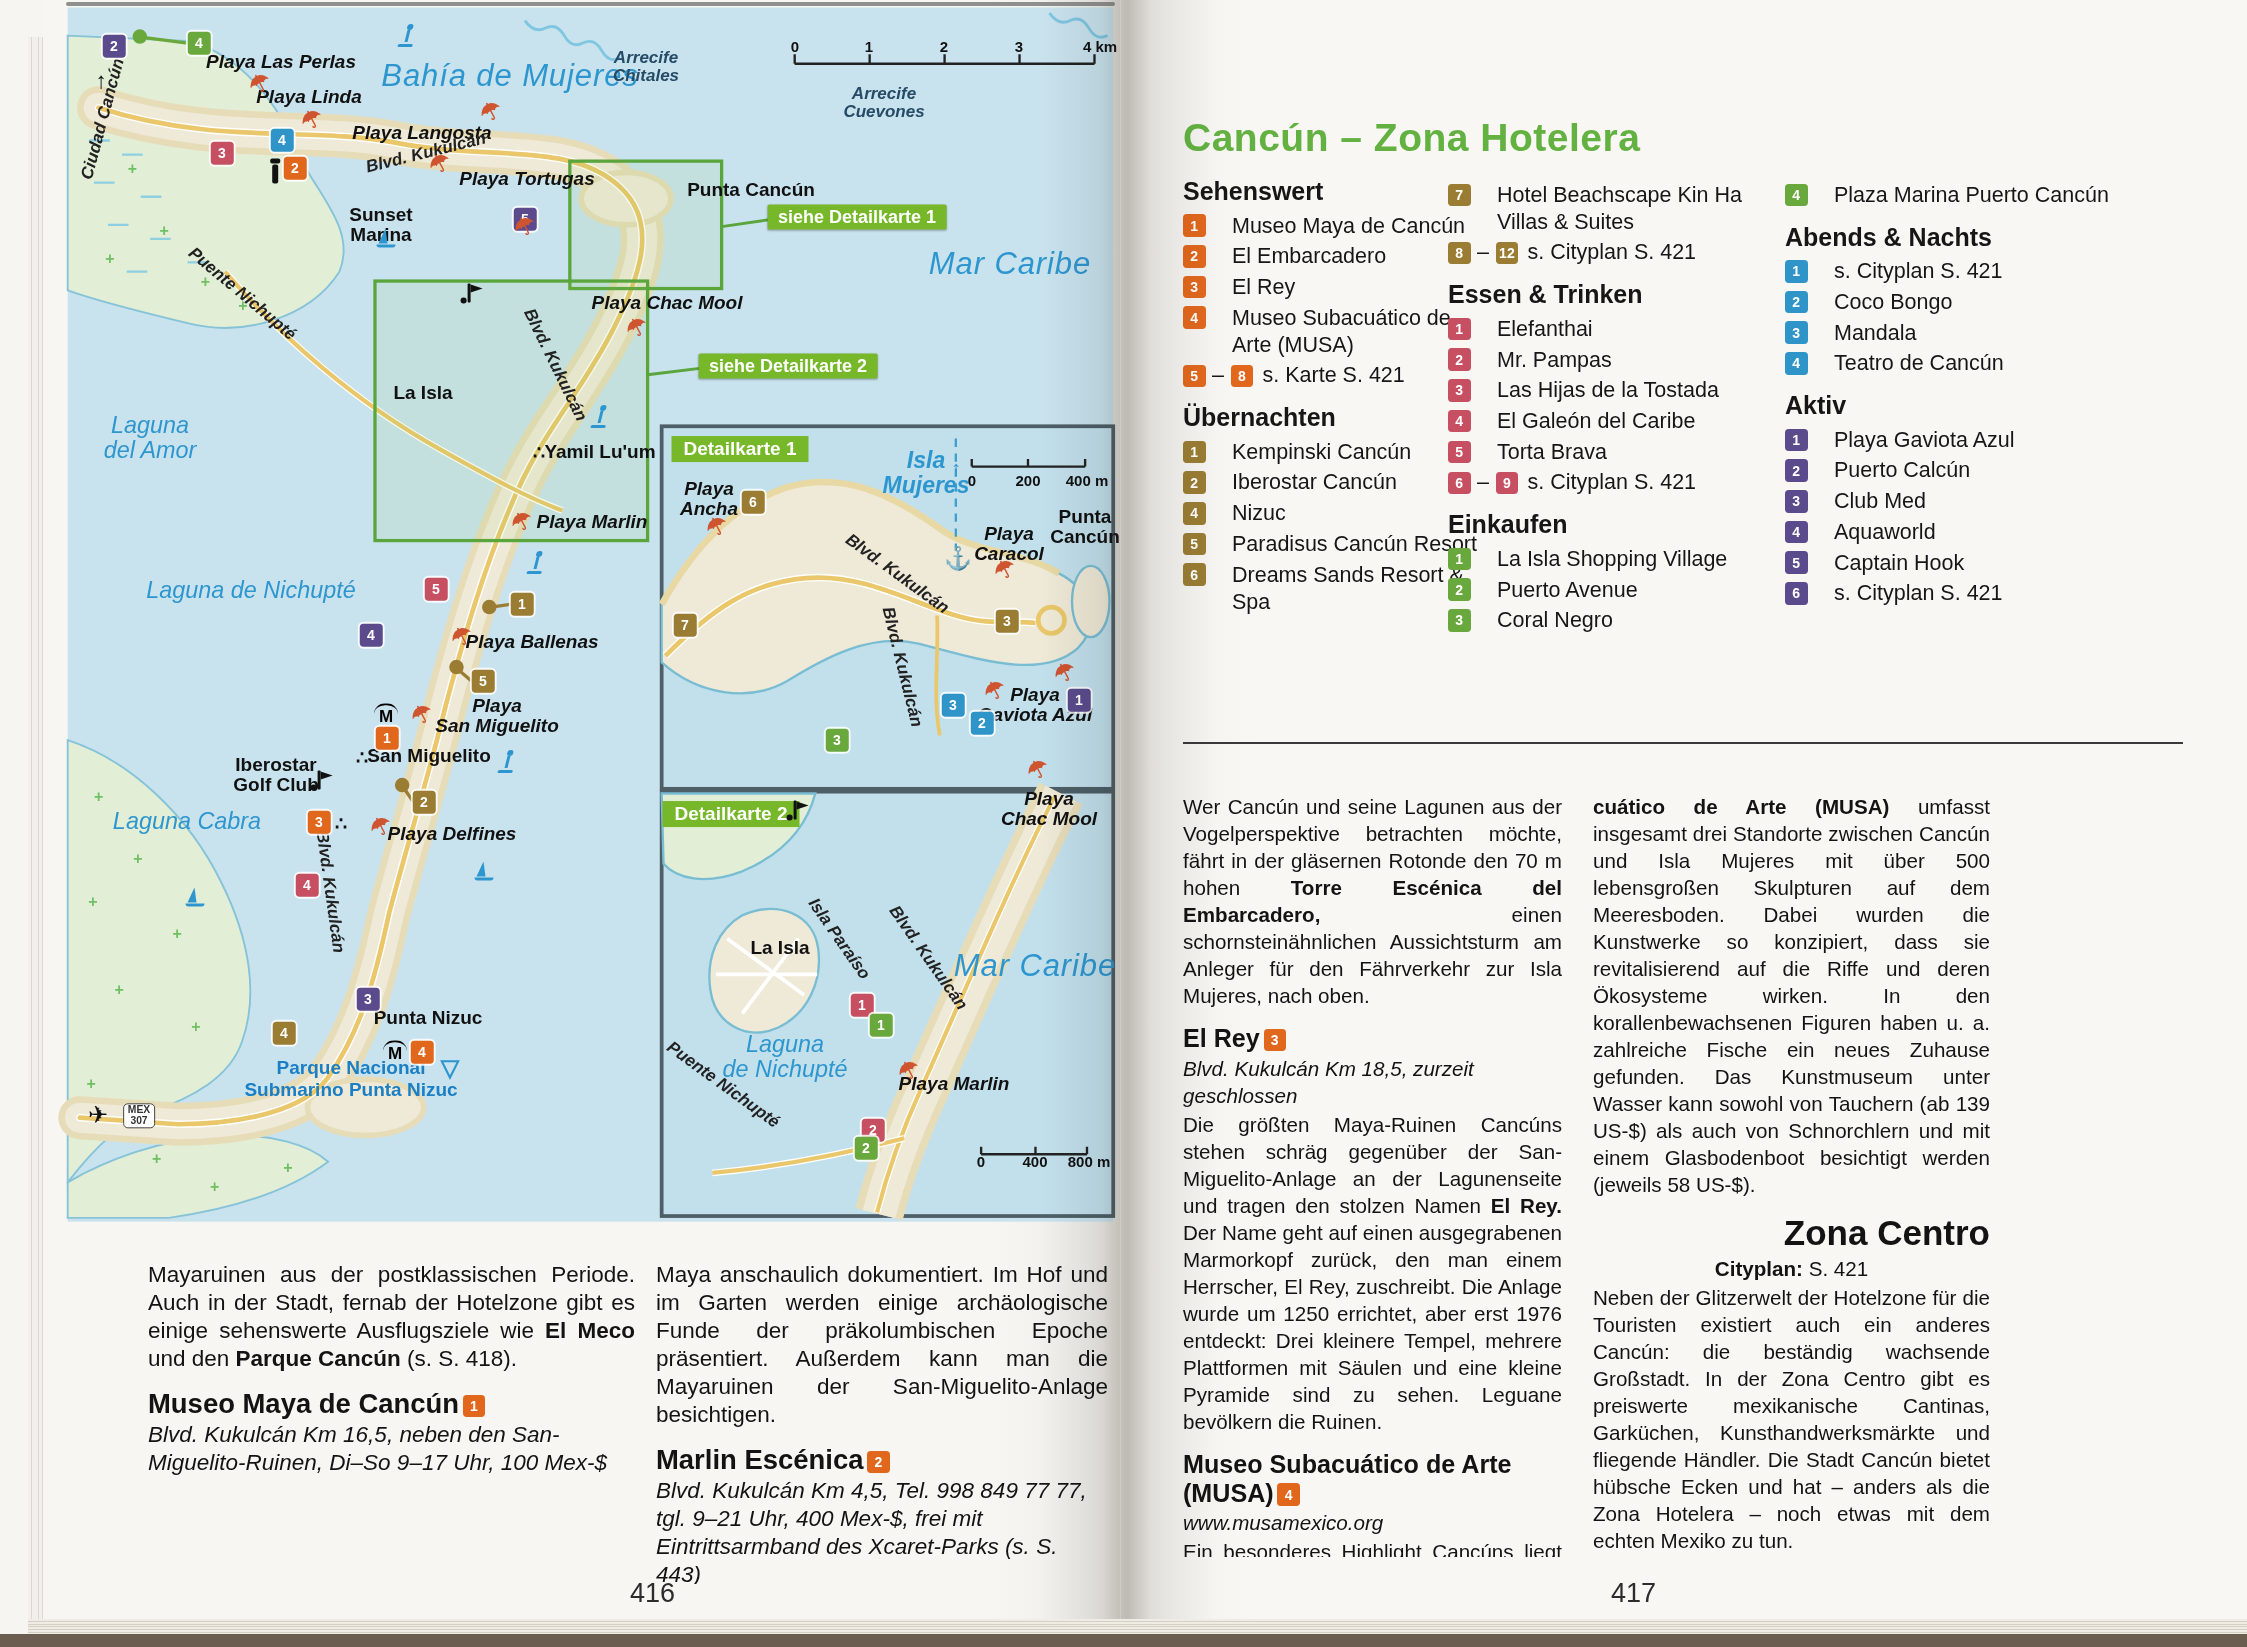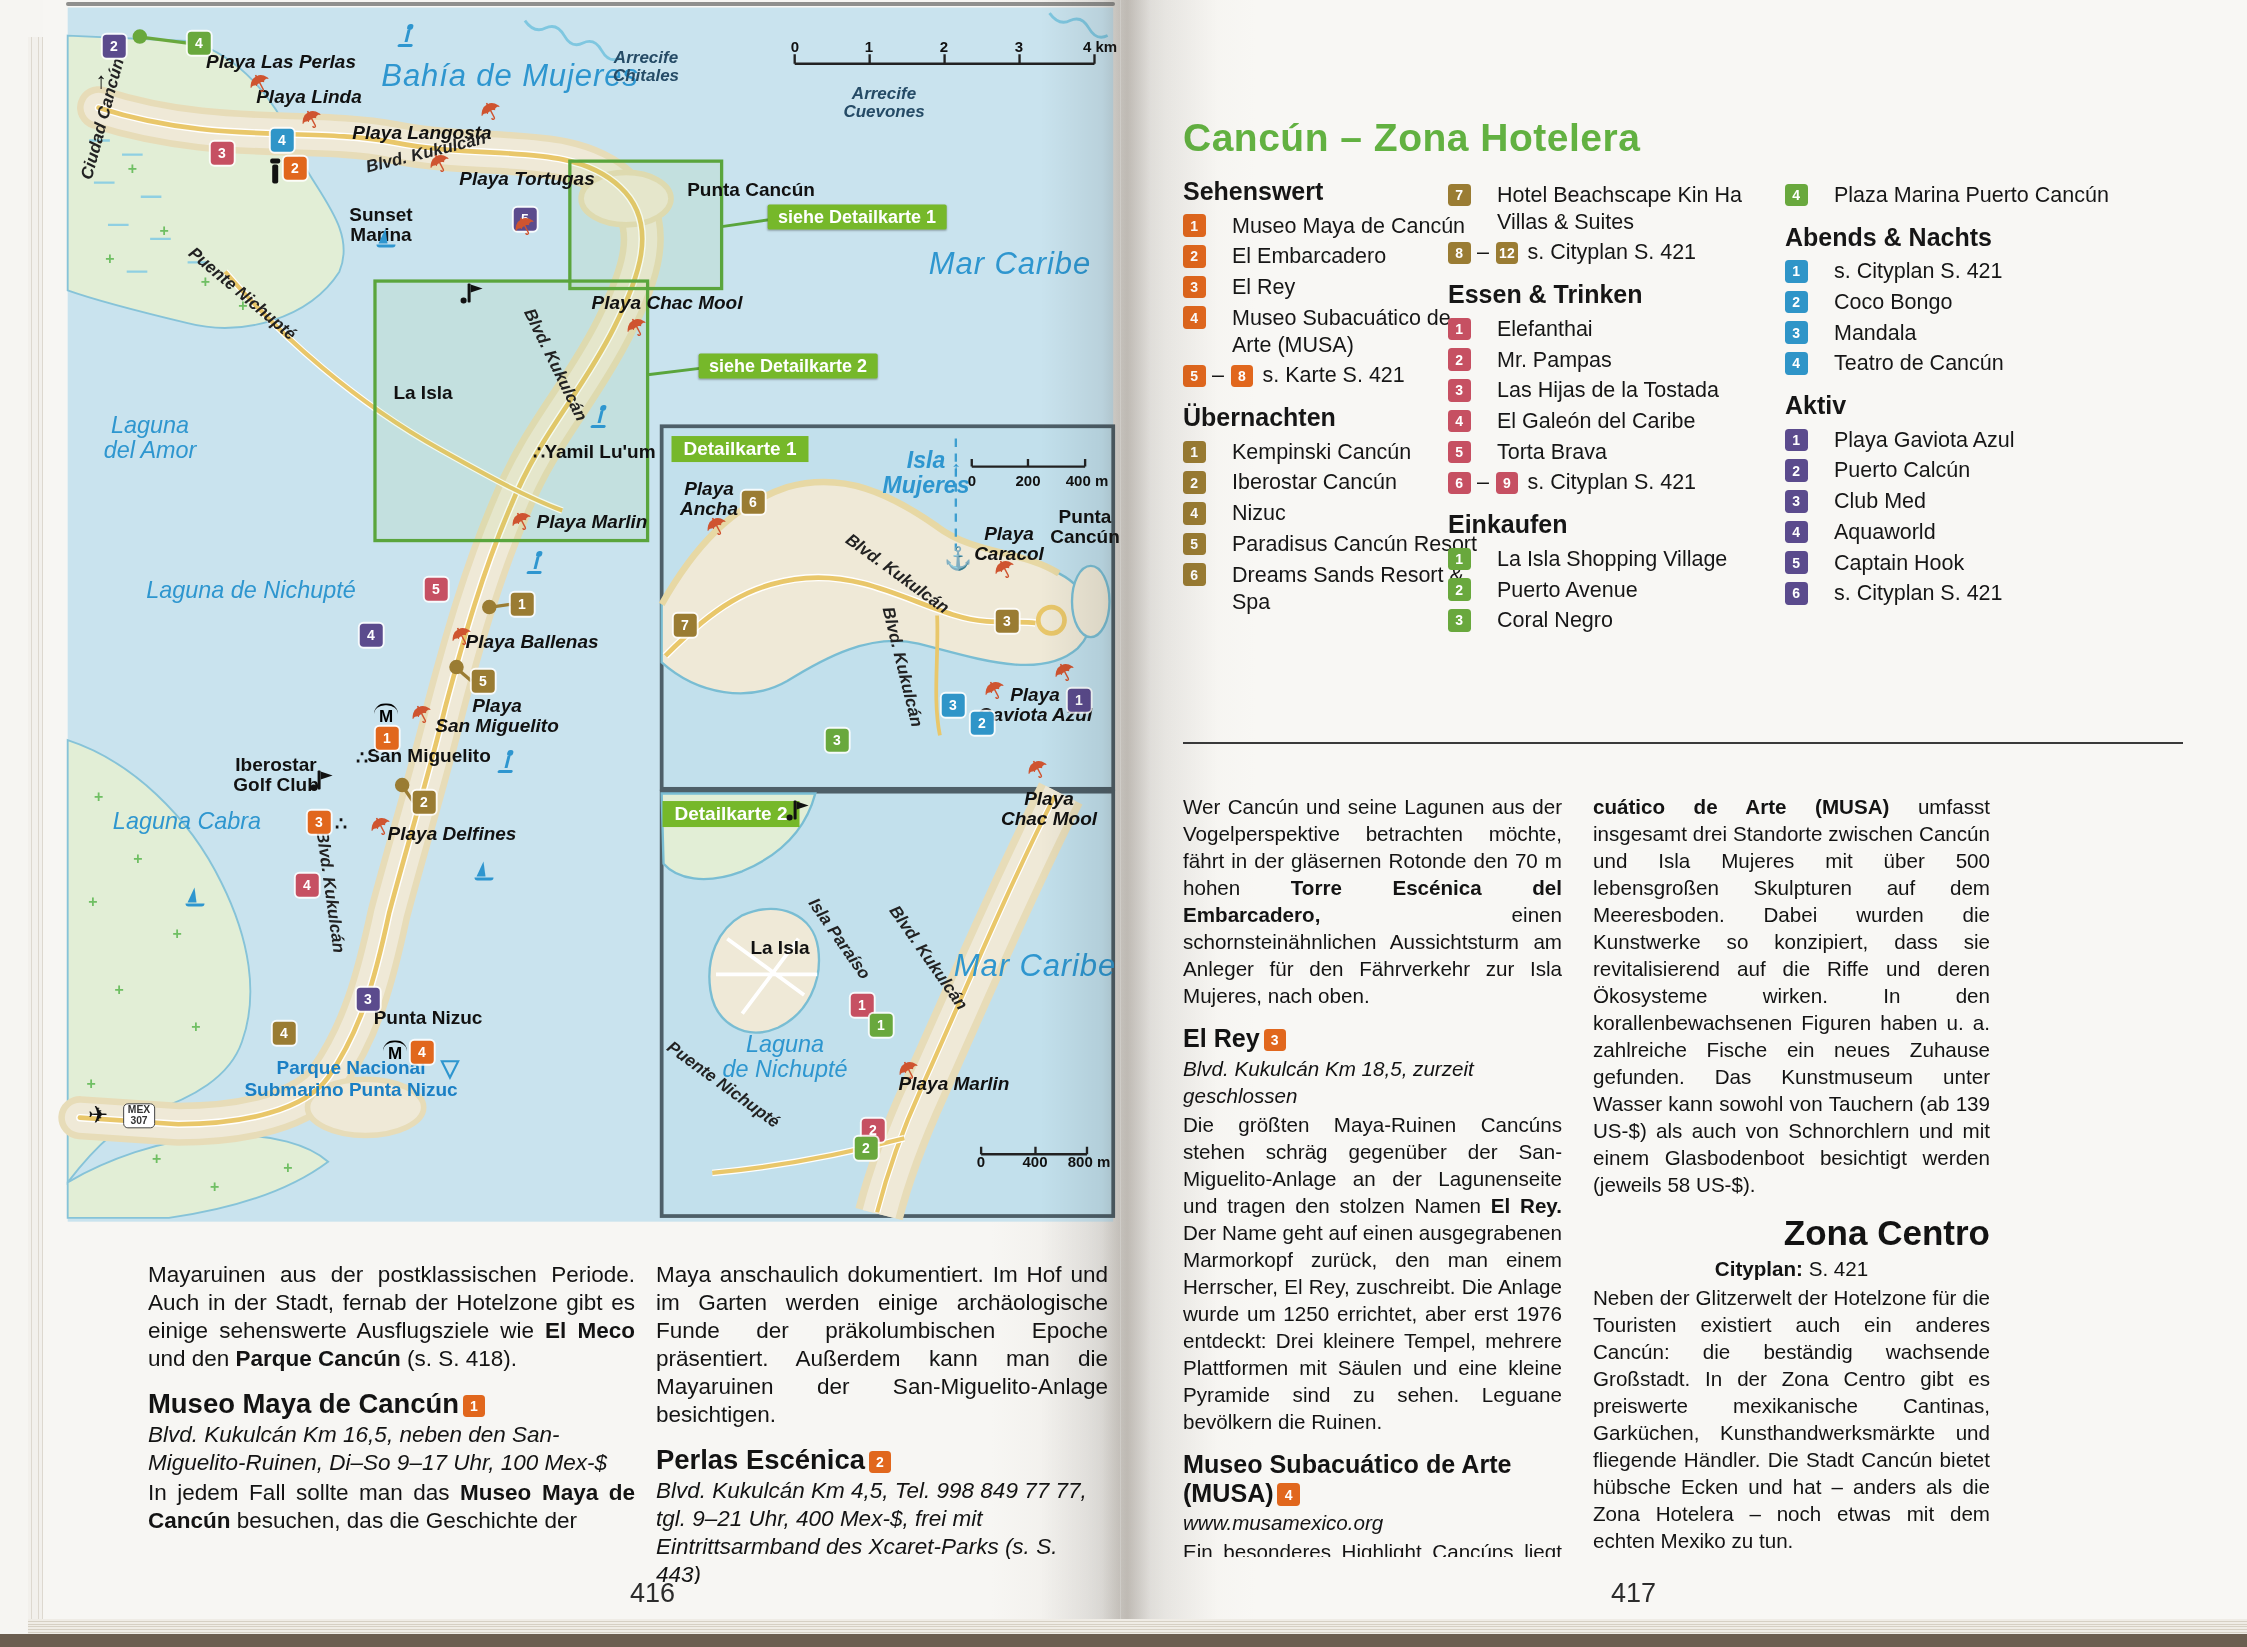--- a/index.html
+++ b/index.html
@@ -414,25 +414,24 @@
       <div class="blk blk-p"><span style="font-weight: 700;">cuático de Arte (MUSA)</span><span> umfasst insgesamt drei Standorte zwischen Cancún und Isla Mujeres mit über 500 lebensgroßen Skulpturen auf dem Meeresboden. Dabei wurden die Kunstwerke so konzipiert, dass sie revitalisierend auf die Riffe und deren Ökosysteme wirken. In den korallenbewachsenen Figuren haben u. a. zahlreiche Fische ein neues Zuhause gefunden. Das Kunstmuseum unter Wasser kann sowohl von Tauchern (ab 139 US-$) als auch von Schnorchlern und mit einem Glasbodenboot besichtigt werden (jeweils 58 US-$).</span></div>
       <div class="blk blk-h2"><span>Zona Centro</span></div>
       <div class="blk blk-pl"><span style="font-weight: 700;">Cityplan:</span><span> S. 421</span></div>
       <div class="blk blk-p"><span>Neben der Glitzerwelt der Hotelzone für die Touristen existiert auch ein anderes Cancún: die beständig wachsende Großstadt. In der Zona Centro gibt es preiswerte mexikanische Cantinas, Garküchen, Kunsthandwerksmärkte und fliegende Händler. Die Stadt Cancún bietet hübsche Ecken und hat – anders als die Zona Hotelera – noch etwas mit dem echten Mexiko zu tun.</span></div>
     </div>
 
   <div id="lp-col1" class="body-col">
       <div class="blk blk-p"><span>Mayaruinen aus der postklassischen Periode. Auch in der Stadt, fernab der Hotelzone gibt es einige sehenswerte Ausflugsziele wie </span><span style="font-weight: 700;">El Meco</span><span> und den </span><span style="font-weight: 700;">Parque Cancún</span><span> (s. S. 418).</span></div>
       <div class="blk blk-h"><span>Museo Maya de Cancún</span><span class="mk mk-orange">1</span></div>
       <div class="blk blk-i"><span>Blvd. Kukulcán Km 16,5, neben den San-Miguelito-Ruinen, Di–So 9–17 Uhr, 100 Mex-$</span></div>
-      <div class="blk blk-p"><span>In jedem Fall sollte man das </span><span style="font-weight: 700;">Museo Maya de Cancún</span><span> besuchen, das die Geschichte der</span></div>
     </div>
   <div id="lp-col2" class="body-col">
       <div class="blk blk-p"><span>Maya anschaulich dokumentiert. Im Hof und im Garten werden einige archäologische Funde der präkolumbischen Epoche präsentiert. Außerdem kann man die Mayaruinen der San-Miguelito-Anlage besichtigen.</span></div>
-      <div class="blk blk-h"><span>Perlas Escénica</span><span class="mk mk-orange">2</span></div>
+      <div class="blk blk-h"><span>Marlin Escénica</span><span class="mk mk-orange">2</span></div>
       <div class="blk blk-i"><span>Blvd. Kukulcán Km 4,5, Tel. 998 849 77 77, tgl. 9–21 Uhr, 400 Mex-$, frei mit Eintrittsarmband des Xcaret-Parks (s. S. 443)</span></div>
     </div>
 
   <div id="pagenum-left" class="pagenum">416</div>
   <div id="pagenum-right" class="pagenum">417</div>
 
   <div id="spine-shadow"></div>
   <div id="edge-left-stack"></div>
   <div id="edge-bottom-stack"></div>
   <div id="edge-bottom-cover"></div>

